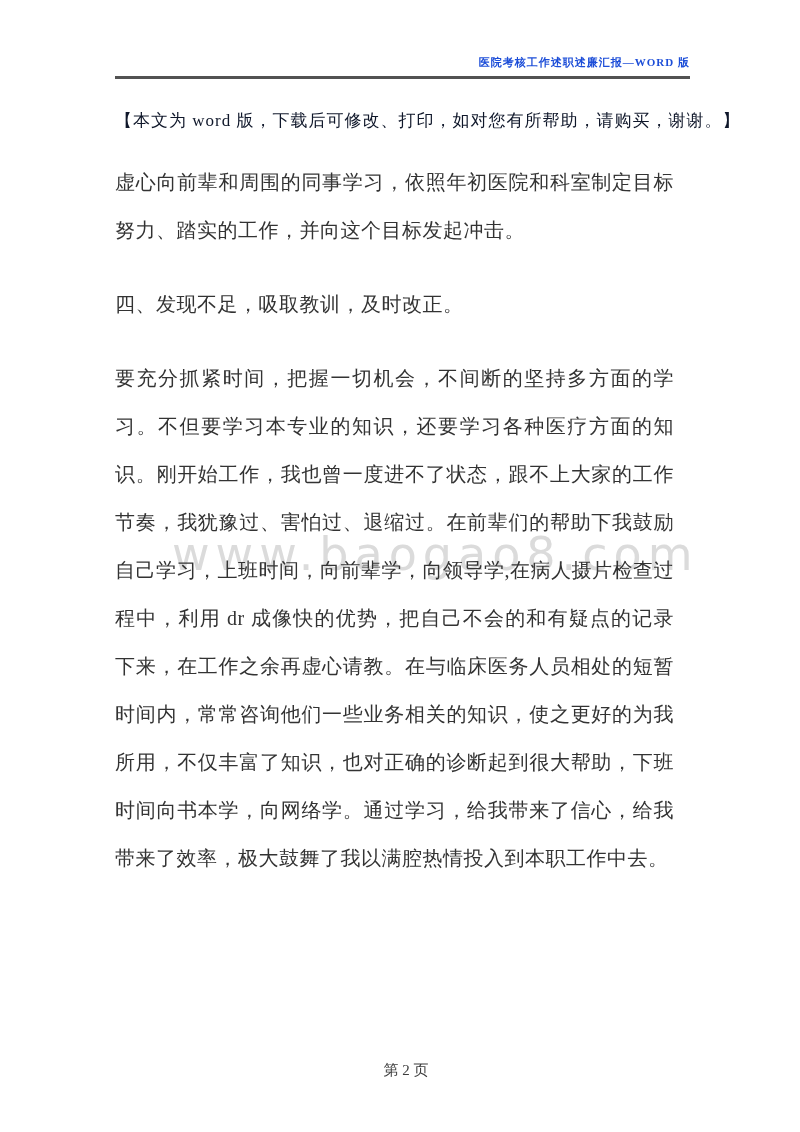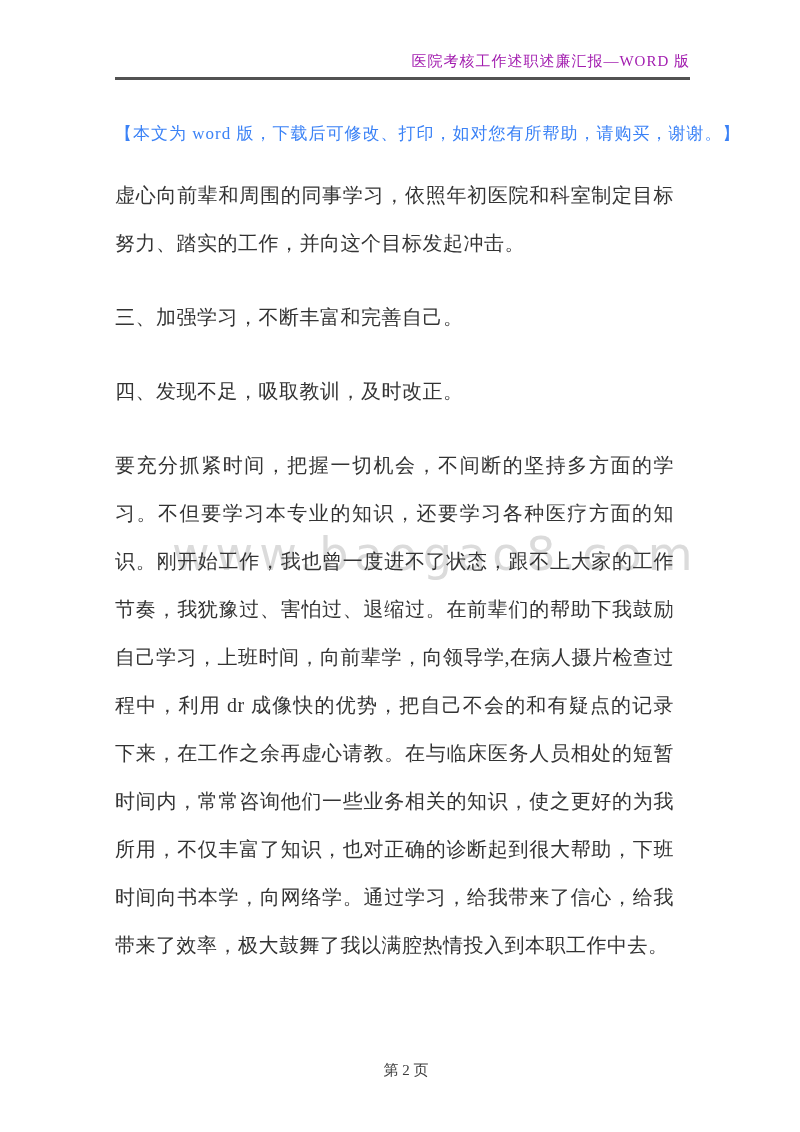--- a/index.html
+++ b/index.html
@@ -22,29 +22,30 @@
     z-index: 1;
     padding: 0 110px 0 115px;
   }
   .doc-header {
     margin-top: 52px;
     padding-bottom: 6px;
     border-bottom: 3px solid #525252;
     text-align: right;
   }
   .doc-header .header-title {
-    font-size: 15px;
-    color: #a21caf;
+    font-size: 11px;
+    color: #1d4ed8;
     letter-spacing: 1px;
+    font-weight: bold;
   }
   .notice {
-    margin-top: 42px;
+    margin-top: 30px;
     text-align: center;
     font-size: 17px;
-    color: #3b82f6;
+    color: #0f172a;
     letter-spacing: 1px;
     white-space: nowrap;
   }
   .para {
     margin: 26px 16px 0 0;
     font-size: 20px;
     line-height: 48px;
     text-align: justify;
     letter-spacing: 0.5px;
   }
@@ -82,21 +83,20 @@
   <div class="content">
 
     <div class="doc-header">
       <span class="header-title">医院考核工作述职述廉汇报—WORD 版</span>
     </div>
 
     <div class="notice">【本文为 word 版，下载后可修改、打印，如对您有所帮助，请购买，谢谢。】</div>
 
     <p class="para">虚心向前辈和周围的同事学习，依照年初医院和科室制定目标努力、踏实的工作，并向这个目标发起冲击。</p>
 
-    <p class="para">三、加强学习，不断丰富和完善自己。</p>
 
     <p class="para">四、发现不足，吸取教训，及时改正。</p>
 
     <p class="para">要充分抓紧时间，把握一切机会，不间断的坚持多方面的学习。不但要学习本专业的知识，还要学习各种医疗方面的知识。刚开始工作，我也曾一度进不了状态，跟不上大家的工作节奏，我犹豫过、害怕过、退缩过。在前辈们的帮助下我鼓励自己学习，上班时间，向前辈学，向领导学,在病人摄片检查过程中，利用 dr 成像快的优势，把自己不会的和有疑点的记录下来，在工作之余再虚心请教。在与临床医务人员相处的短暂时间内，常常咨询他们一些业务相关的知识，使之更好的为我所用，不仅丰富了知识，也对正确的诊断起到很大帮助，下班时间向书本学，向网络学。通过学习，给我带来了信心，给我带来了效率，极大鼓舞了我以满腔热情投入到本职工作中去。</p>
 
 
   </div>
 
   <div class="doc-footer">
     <span>第 2 页</span>

